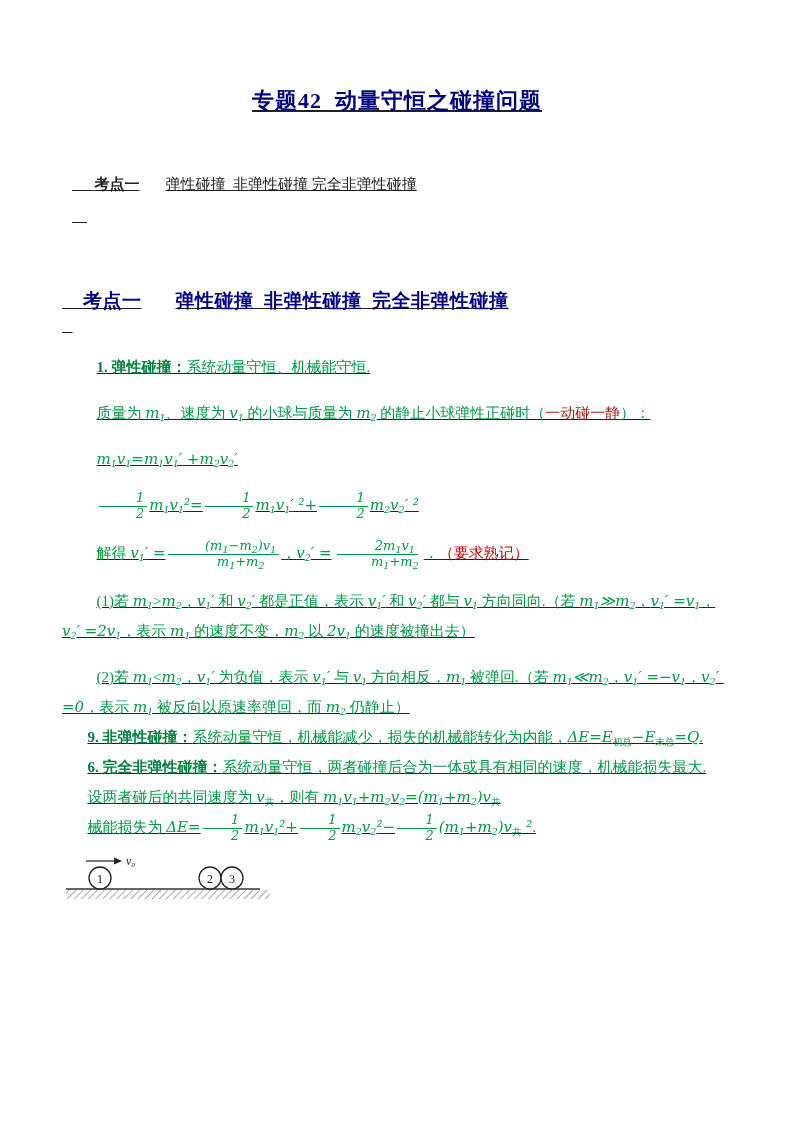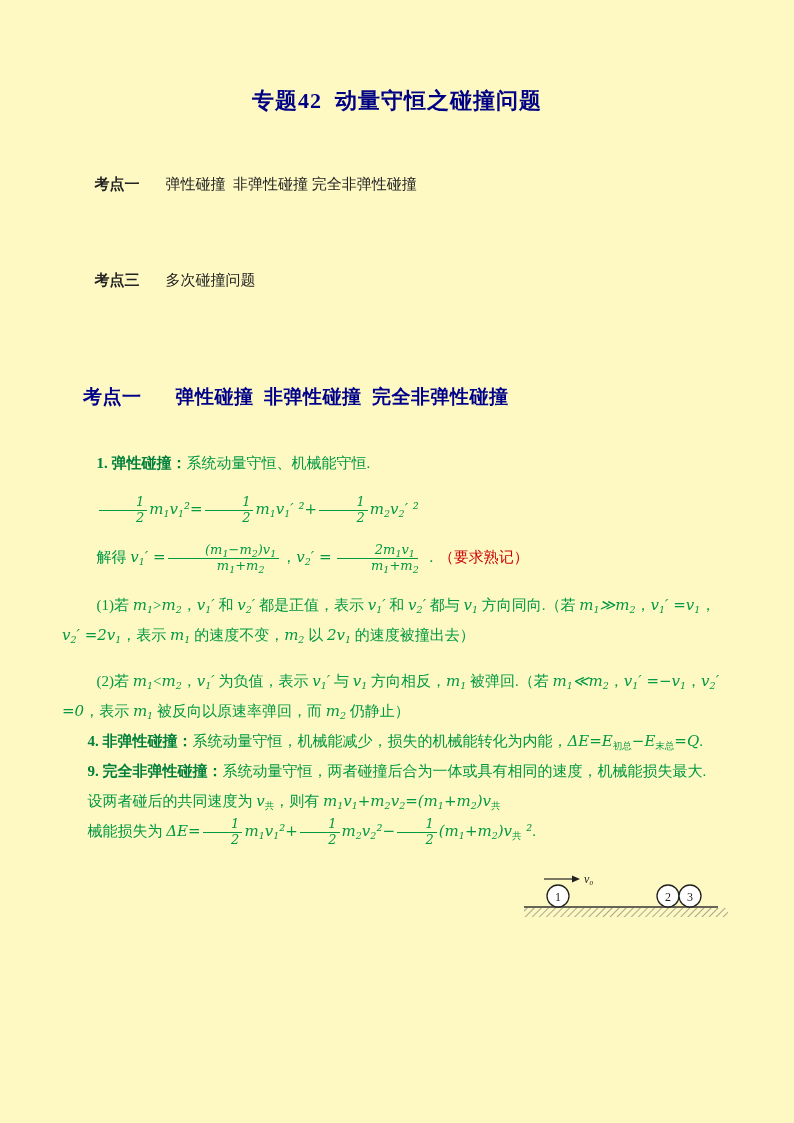--- a/index.html
+++ b/index.html
@@ -1,20 +1,20 @@
 <!DOCTYPE html>
 <html><head>
 <meta charset="utf-8">
 <style>
   html,body{margin:0;padding:0;background:#e8e8e8;}
   .page{
-    width:794px;height:1123px;margin:0 auto;background:#fef9c3;
+    width:794px;height:1123px;margin:0 auto;background:#ffffff;
     box-sizing:border-box;padding:86px 62px 0 62px;overflow:hidden;
     font-family:"Liberation Serif","DejaVu Serif",serif;
-    color:#222;font-size:15px;
+    color:#222;font-size:15px;text-decoration:underline;
   }
   .doc-title{
     text-align:center;font-size:22px;font-weight:bold;color:#000085;
     margin:0 0 20px 0;letter-spacing:1px;white-space:pre-wrap;
   }
   .toc{margin:0 0 30px 0;padding-left:10px;}
   .toc-row{line-height:32px;white-space:pre-wrap;}
   .toc-label{font-weight:bold;margin-right:26px;}
   .section-heading{
     margin:34px 0 10px 0;font-size:19px;font-weight:bold;color:#00008b;
@@ -32,50 +32,49 @@
   .var{font-family:"DejaVu Serif","Liberation Serif",serif;font-style:italic;}
   sub{font-size:9.5px;vertical-align:-3px;line-height:0;}
   .frac{
     display:inline-flex;flex-direction:column;align-items:center;
     vertical-align:middle;line-height:1.15;font-size:13px;margin:0 2px;
     font-family:"DejaVu Serif","Liberation Serif",serif;font-style:italic;
   }
   .frac .num{border-bottom:1px solid currentColor;padding:0 3px;}
   .frac .den{padding:0 3px;}
   .problems p{margin:0;line-height:2.1;color:#222;white-space:pre-wrap;}
-  .diagram-wrap{margin:22px 0 4px 2px;text-align:right;}
+  .diagram-wrap{margin:8px 0 4px 2px;}
 </style>
 </head>
 <body>
 
 <div class="page">
 
   <h1 class="doc-title">专题42  动量守恒之碰撞问题</h1>
 
   <div class="toc">
     <div class="toc-row">
       <span class="toc-label">考点一</span><span>弹性碰撞  非弹性碰撞 完全非弹性碰撞</span>
     </div>
-    <div class="toc-row">
-      <span class="toc-label">考点三</span><span>多次碰撞问题</span>
-    </div>
   </div>
 
   <h2 class="section-heading">
     <span class="sec-label">考点一</span><span>弹性碰撞  非弹性碰撞  完全非弹性碰撞</span>
   </h2>
 
   <div class="concept">
     <p class="ind-a"><span class="glabel">1. 弹性碰撞：</span>系统动量守恒、机械能守恒.</p>
+    <p class="ind-a">质量为 <span class="var">m</span><sub class="var">1</sub>、速度为 <span class="var">v</span><sub class="var">1</sub> 的小球与质量为 <span class="var">m</span><sub class="var">2</sub> 的静止小球弹性正碰时（<span class="darkred">一动碰一静</span>）：</p>
+    <p class="ind-a"><span class="var">m</span><sub class="var">1</sub><span class="var">v</span><sub class="var">1</sub><span class="var">=m</span><sub class="var">1</sub><span class="var">v</span><sub class="var">1</sub><span class="var">′ +m</span><sub class="var">2</sub><span class="var">v</span><sub class="var">2</sub><span class="var">′</span></p>
     <p class="ind-a"><span class="frac"><span class="num"><span>1</span></span><span class="den"><span>2</span></span></span><span class="var">m</span><sub class="var">1</sub><span class="var">v</span><sub class="var">1</sub><span class="var">²=</span><span class="frac"><span class="num"><span>1</span></span><span class="den"><span>2</span></span></span><span class="var">m</span><sub class="var">1</sub><span class="var">v</span><sub class="var">1</sub><span class="var">′ ²+</span><span class="frac"><span class="num"><span>1</span></span><span class="den"><span>2</span></span></span><span class="var">m</span><sub class="var">2</sub><span class="var">v</span><sub class="var">2</sub><span class="var">′ ²</span></p>
     <p class="ind-a">解得 <span class="var">v</span><sub class="var">1</sub><span class="var">′ =</span><span class="frac"><span class="num"><span>(m</span><sub>1</sub><span>−m</span><sub>2</sub><span>)v</span><sub>1</sub></span><span class="den"><span>m</span><sub>1</sub><span>+m</span><sub>2</sub></span></span>，<span class="var">v</span><sub class="var">2</sub><span class="var">′ =</span><span class="frac"><span class="num"><span>2m</span><sub>1</sub><span>v</span><sub>1</sub></span><span class="den"><span>m</span><sub>1</sub><span>+m</span><sub>2</sub></span></span>．<span class="red">（要求熟记）</span></p>
     <p class="ind-a">(1)若 <span class="var">m</span><sub class="var">1</sub>&gt;<span class="var">m</span><sub class="var">2</sub>，<span class="var">v</span><sub class="var">1</sub><span class="var">′</span> 和 <span class="var">v</span><sub class="var">2</sub><span class="var">′</span> 都是正值，表示 <span class="var">v</span><sub class="var">1</sub><span class="var">′</span> 和 <span class="var">v</span><sub class="var">2</sub><span class="var">′</span> 都与 <span class="var">v</span><sub class="var">1</sub> 方向同向.（若 <span class="var">m</span><sub class="var">1</sub><span class="var">≫m</span><sub class="var">2</sub>，<span class="var">v</span><sub class="var">1</sub><span class="var">′ =v</span><sub class="var">1</sub>，<span class="var">v</span><sub class="var">2</sub><span class="var">′ =2v</span><sub class="var">1</sub>，表示 <span class="var">m</span><sub class="var">1</sub> 的速度不变，<span class="var">m</span><sub class="var">2</sub> 以 <span class="var">2v</span><sub class="var">1</sub> 的速度被撞出去）</p>
     <p class="ind-a">(2)若 <span class="var">m</span><sub class="var">1</sub>&lt;<span class="var">m</span><sub class="var">2</sub>，<span class="var">v</span><sub class="var">1</sub><span class="var">′</span> 为负值，表示 <span class="var">v</span><sub class="var">1</sub><span class="var">′</span> 与 <span class="var">v</span><sub class="var">1</sub> 方向相反，<span class="var">m</span><sub class="var">1</sub> 被弹回.（若 <span class="var">m</span><sub class="var">1</sub><span class="var">≪m</span><sub class="var">2</sub>，<span class="var">v</span><sub class="var">1</sub><span class="var">′ =−v</span><sub class="var">1</sub>，<span class="var">v</span><sub class="var">2</sub><span class="var">′ =0</span>，表示 <span class="var">m</span><sub class="var">1</sub> 被反向以原速率弹回，而 <span class="var">m</span><sub class="var">2</sub> 仍静止）</p>
-    <p class="ind-b"><span class="glabel">4. 非弹性碰撞：</span>系统动量守恒，机械能减少，损失的机械能转化为内能，<span class="var">ΔE=E</span><sub>初总</sub><span class="var">−E</span><sub>末总</sub><span class="var">=Q</span>.</p>
-    <p class="ind-b"><span class="glabel">9. 完全非弹性碰撞：</span>系统动量守恒，两者碰撞后合为一体或具有相同的速度，机械能损失最大.</p>
+    <p class="ind-b"><span class="glabel">9. 非弹性碰撞：</span>系统动量守恒，机械能减少，损失的机械能转化为内能，<span class="var">ΔE=E</span><sub>初总</sub><span class="var">−E</span><sub>末总</sub><span class="var">=Q</span>.</p>
+    <p class="ind-b"><span class="glabel">6. 完全非弹性碰撞：</span>系统动量守恒，两者碰撞后合为一体或具有相同的速度，机械能损失最大.</p>
     <p class="ind-b">设两者碰后的共同速度为 <span class="var">v</span><sub>共</sub>，则有 <span class="var">m</span><sub class="var">1</sub><span class="var">v</span><sub class="var">1</sub><span class="var">+m</span><sub class="var">2</sub><span class="var">v</span><sub class="var">2</sub><span class="var">=(m</span><sub class="var">1</sub><span class="var">+m</span><sub class="var">2</sub><span class="var">)v</span><sub>共</sub></p>
     <p class="ind-b">械能损失为 <span class="var">ΔE=</span><span class="frac"><span class="num"><span>1</span></span><span class="den"><span>2</span></span></span><span class="var">m</span><sub class="var">1</sub><span class="var">v</span><sub class="var">1</sub><span class="var">²+</span><span class="frac"><span class="num"><span>1</span></span><span class="den"><span>2</span></span></span><span class="var">m</span><sub class="var">2</sub><span class="var">v</span><sub class="var">2</sub><span class="var">²−</span><span class="frac"><span class="num"><span>1</span></span><span class="den"><span>2</span></span></span><span class="var">(m</span><sub class="var">1</sub><span class="var">+m</span><sub class="var">2</sub><span class="var">)v</span><sub>共</sub><span class="var"> ²</span>.</p>
   </div>
 
   <div class="problems">
 
 
     <div class="diagram-wrap">
       <svg width="210" height="50" viewBox="0 0 210 50">
         <defs>

